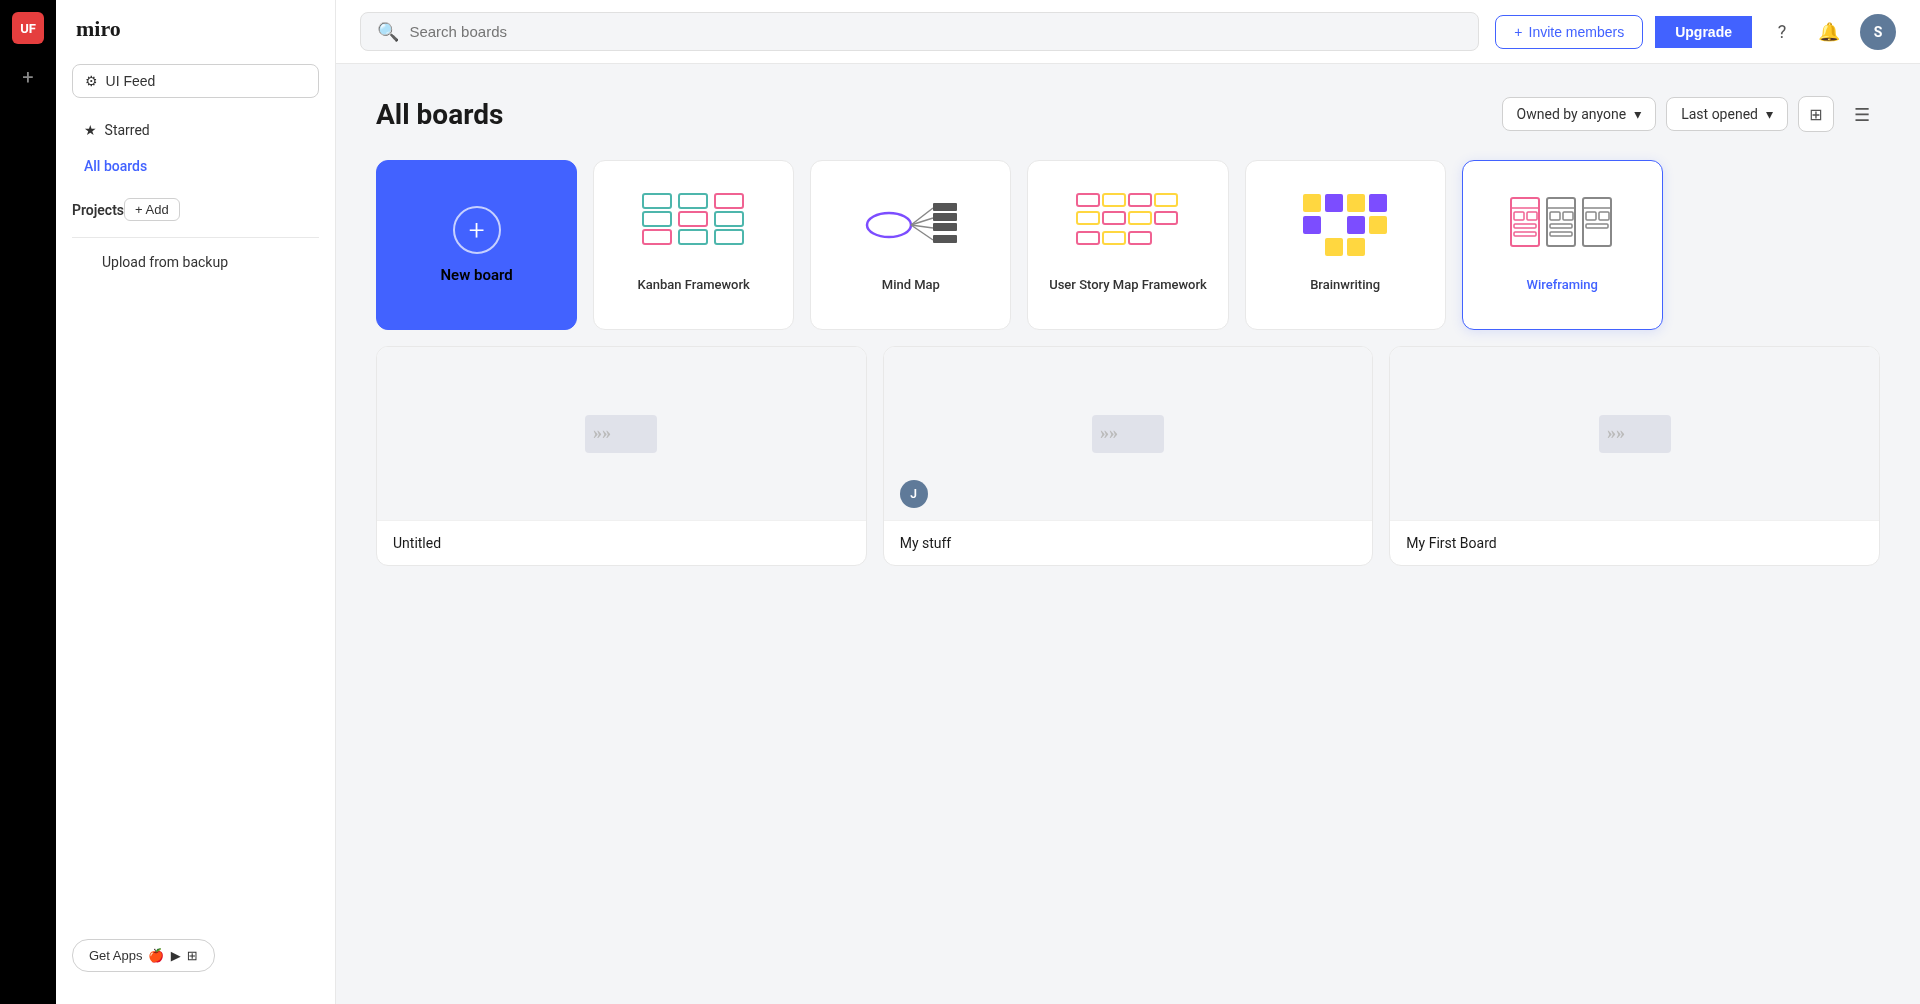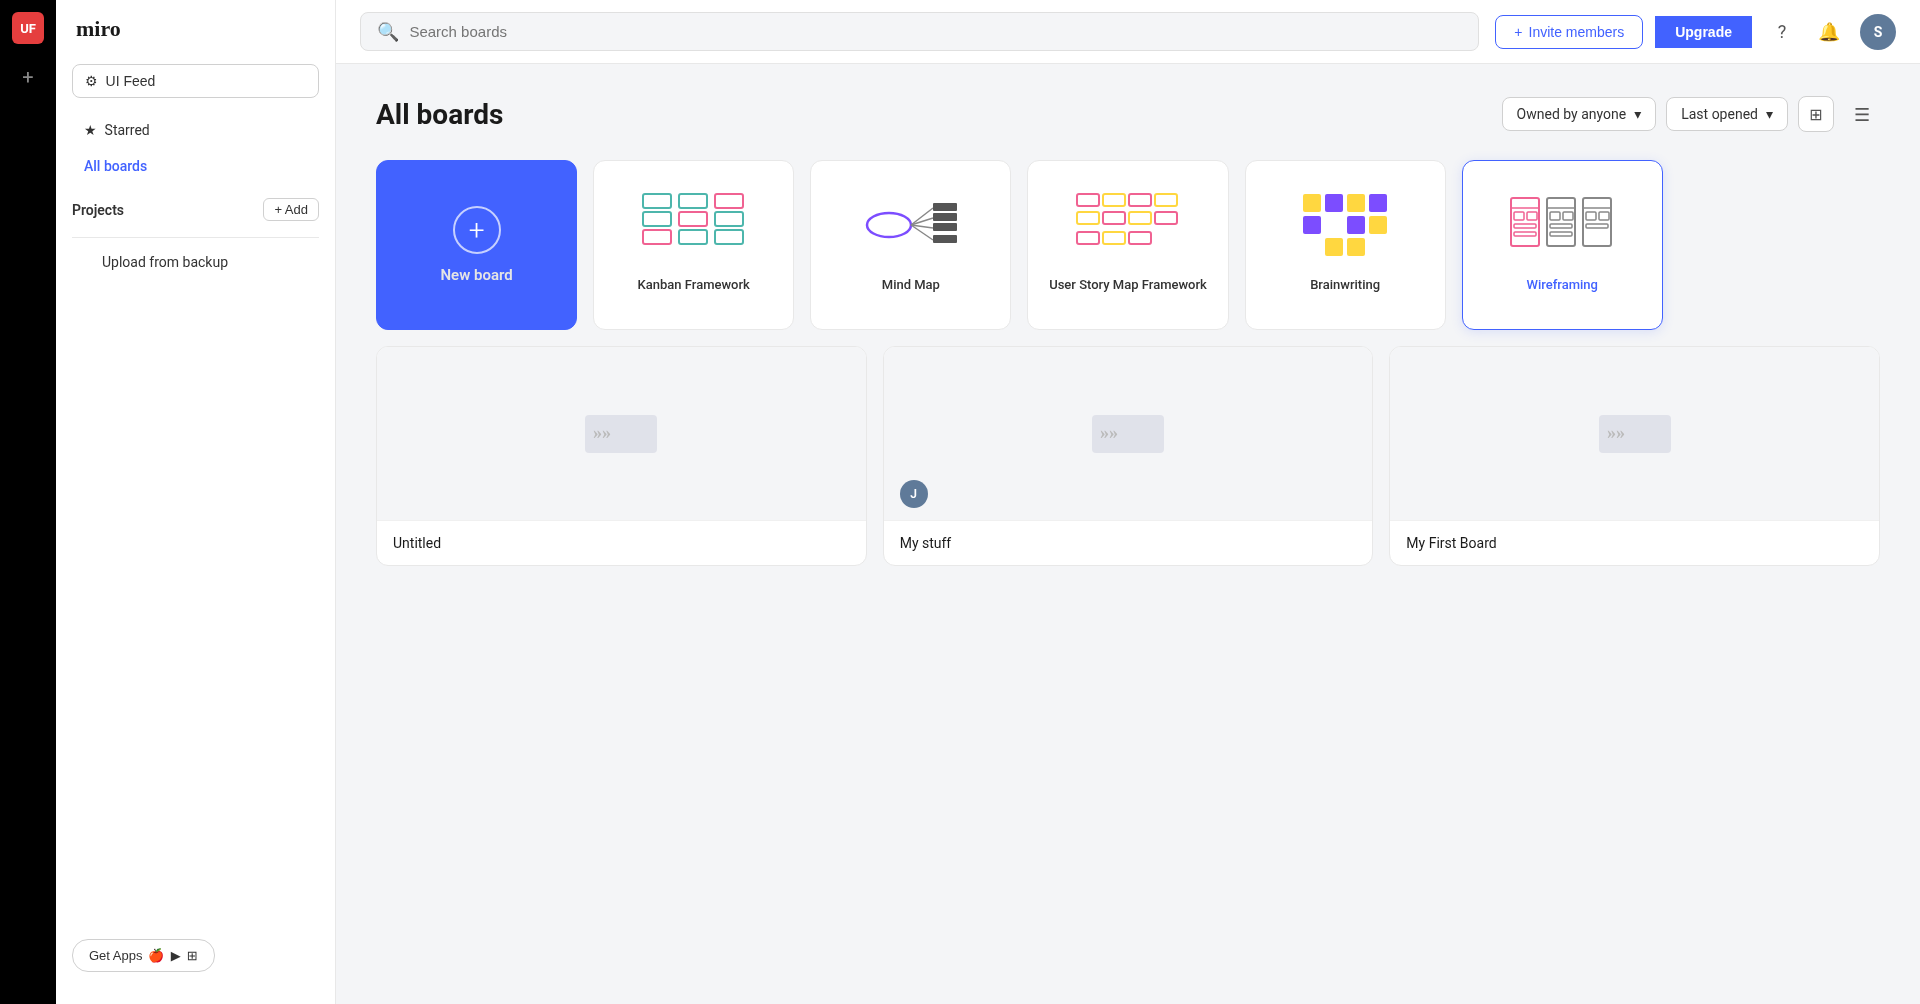--- a/index.html
+++ b/index.html
@@ -71,21 +71,21 @@
       display: flex; align-items: center; gap: 8px;
       padding: 8px 12px;
       border-radius: 6px;
       cursor: pointer;
       font-size: 14px;
       color: #333;
     }
     .sidebar-nav-item.active { color: #4262ff; font-weight: 500; }
     .sidebar-projects {
       padding: 16px 16px 8px 16px;
-      display: flex; align-items: center; justify-content: space-between;
+      display: flex; align-items: center; 
     }
     .sidebar-projects-label { font-size: 14px; font-weight: 600; color: #333; }
     .add-project-btn {
       padding: 3px 10px;
       border: 1px solid #d0d0d0;
       border-radius: 6px;
       cursor: pointer;
       background: white;
       font-size: 13px;
       color: #333;
@@ -268,21 +268,21 @@
     .new-board-plus {
       width: 48px; height: 48px;
       border: 2.5px solid rgba(255,255,255,0.7);
       border-radius: 50%;
       display: flex; align-items: center; justify-content: center;
       color: white;
       font-size: 28px;
       font-weight: 300;
     }
     .new-board-label {
-      color: #e5e5e5;
+      color: #000000;
       font-size: 15px;
       font-weight: 600;
     }
     .template-label {
       font-size: 13px;
       font-weight: 500;
       color: #333;
       text-align: center;
     }
     .template-label.active { color: #4262ff; }

